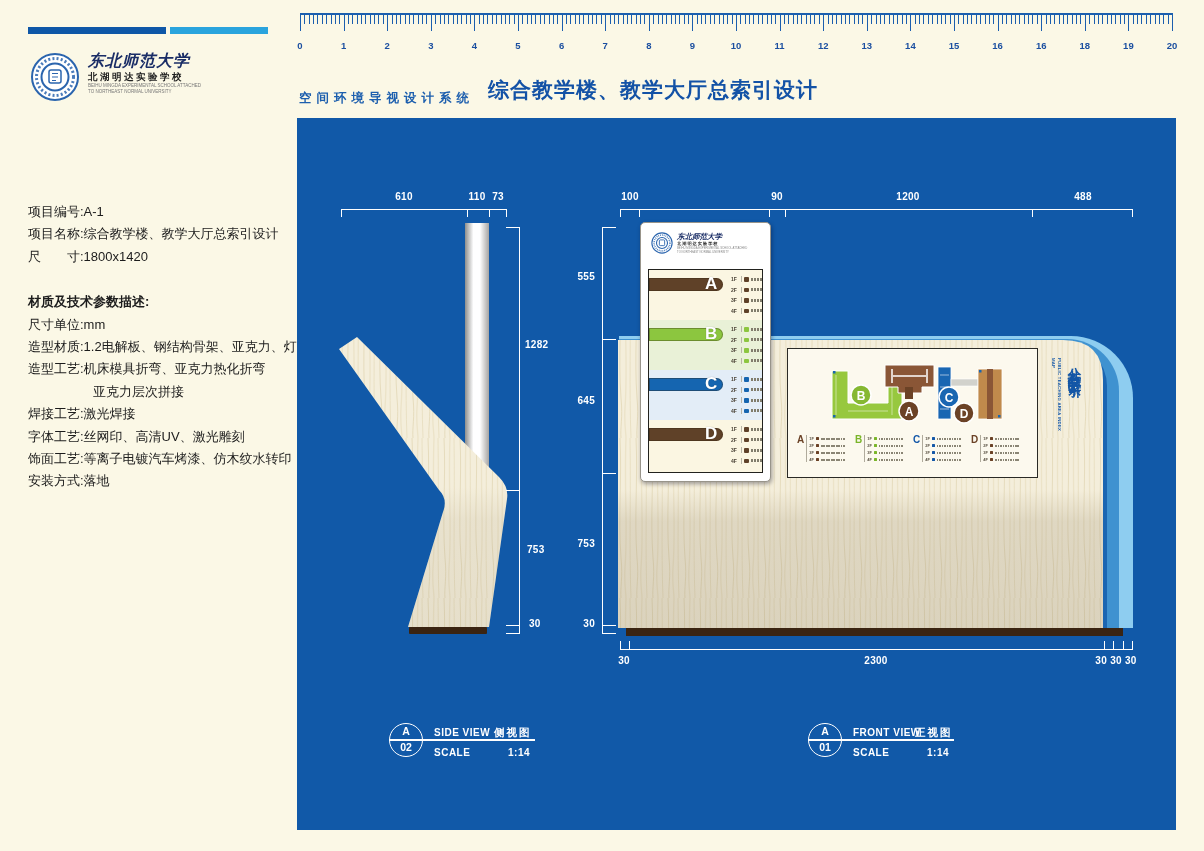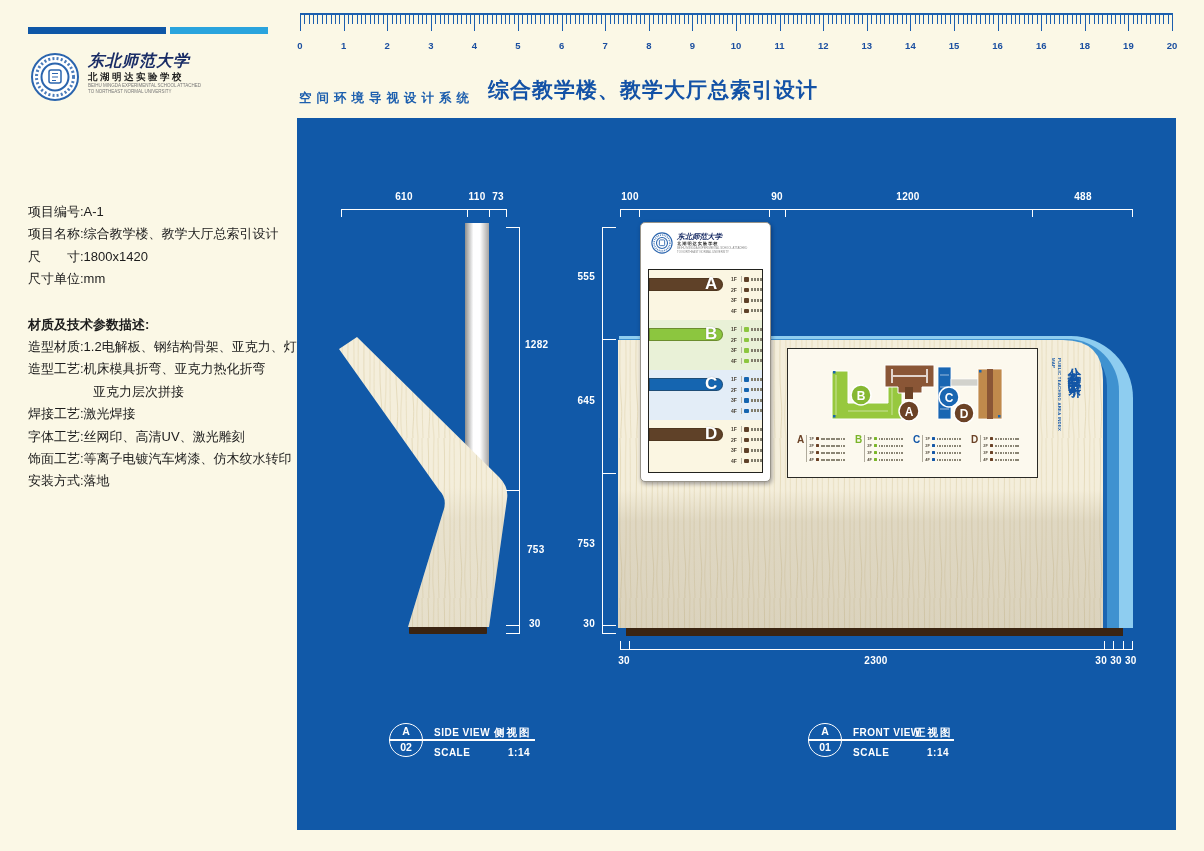--- a/index.html
+++ b/index.html
@@ -340,22 +340,22 @@
       <span class="rnum" style="left: 872px;">20</span>
     </div>
 
   <div class="subtitle">空间环境导视设计系统</div>
   <div class="page-title">综合教学楼、教学大厅总索引设计</div>
 
   <div id="info-lines">
       <div class="info-line">项目编号:A-1</div>
       <div class="info-line">项目名称:综合教学楼、教学大厅总索引设计</div>
       <div class="info-line">尺　　寸:1800x1420</div>
+      <div class="info-line heading">材质及技术参数描述:</div>
       <div class="info-line">尺寸单位:mm</div>
-      <div class="info-line heading">材质及技术参数描述:</div>
       <div class="info-line">造型材质:1.2电解板、钢结构骨架、亚克力、灯箱片</div>
       <div class="info-line">造型工艺:机床模具折弯、亚克力热化折弯</div>
       <div class="info-line">　　　　　亚克力层次拼接</div>
       <div class="info-line">焊接工艺:激光焊接</div>
       <div class="info-line">字体工艺:丝网印、高清UV、激光雕刻</div>
       <div class="info-line">饰面工艺:等离子电镀汽车烤漆、仿木纹水转印</div>
       <div class="info-line">安装方式:落地</div>
     </div>
 
   <div class="board">

